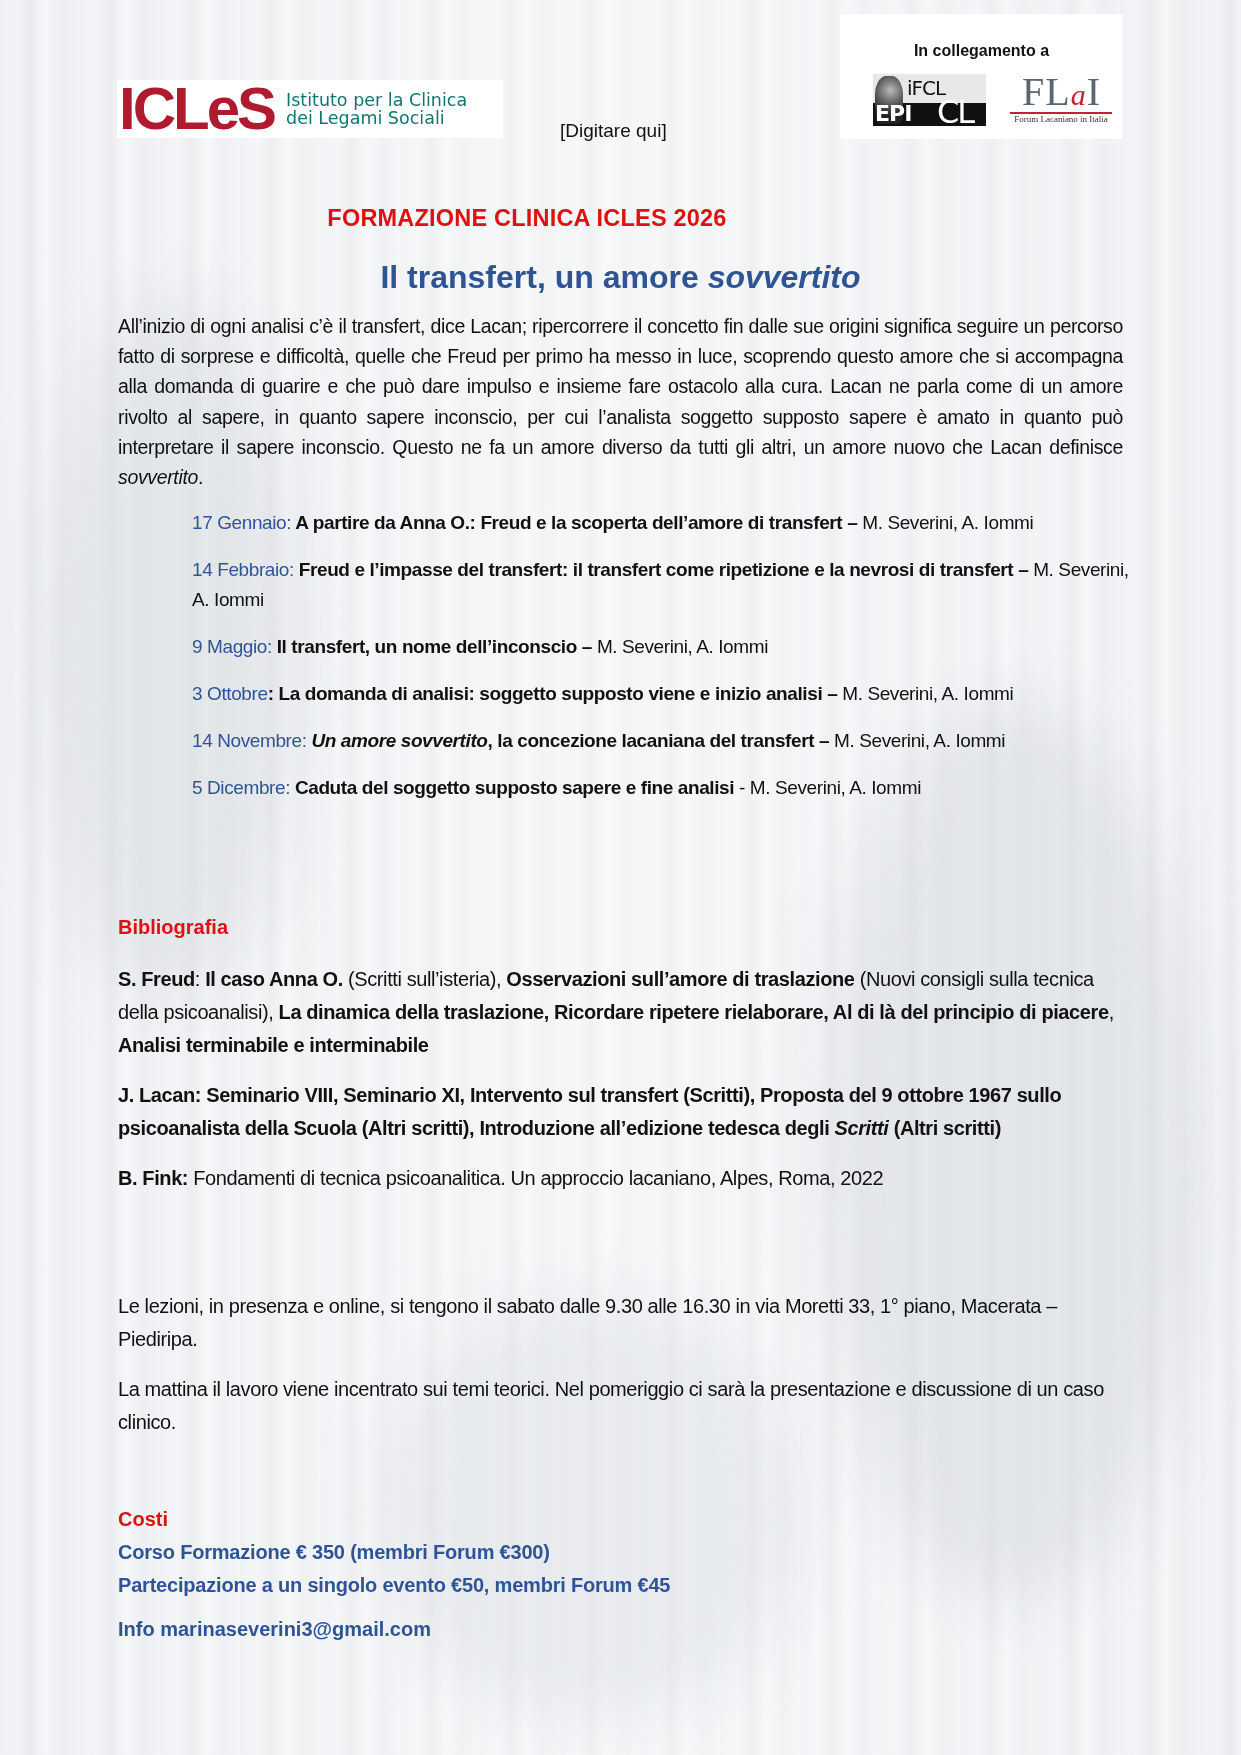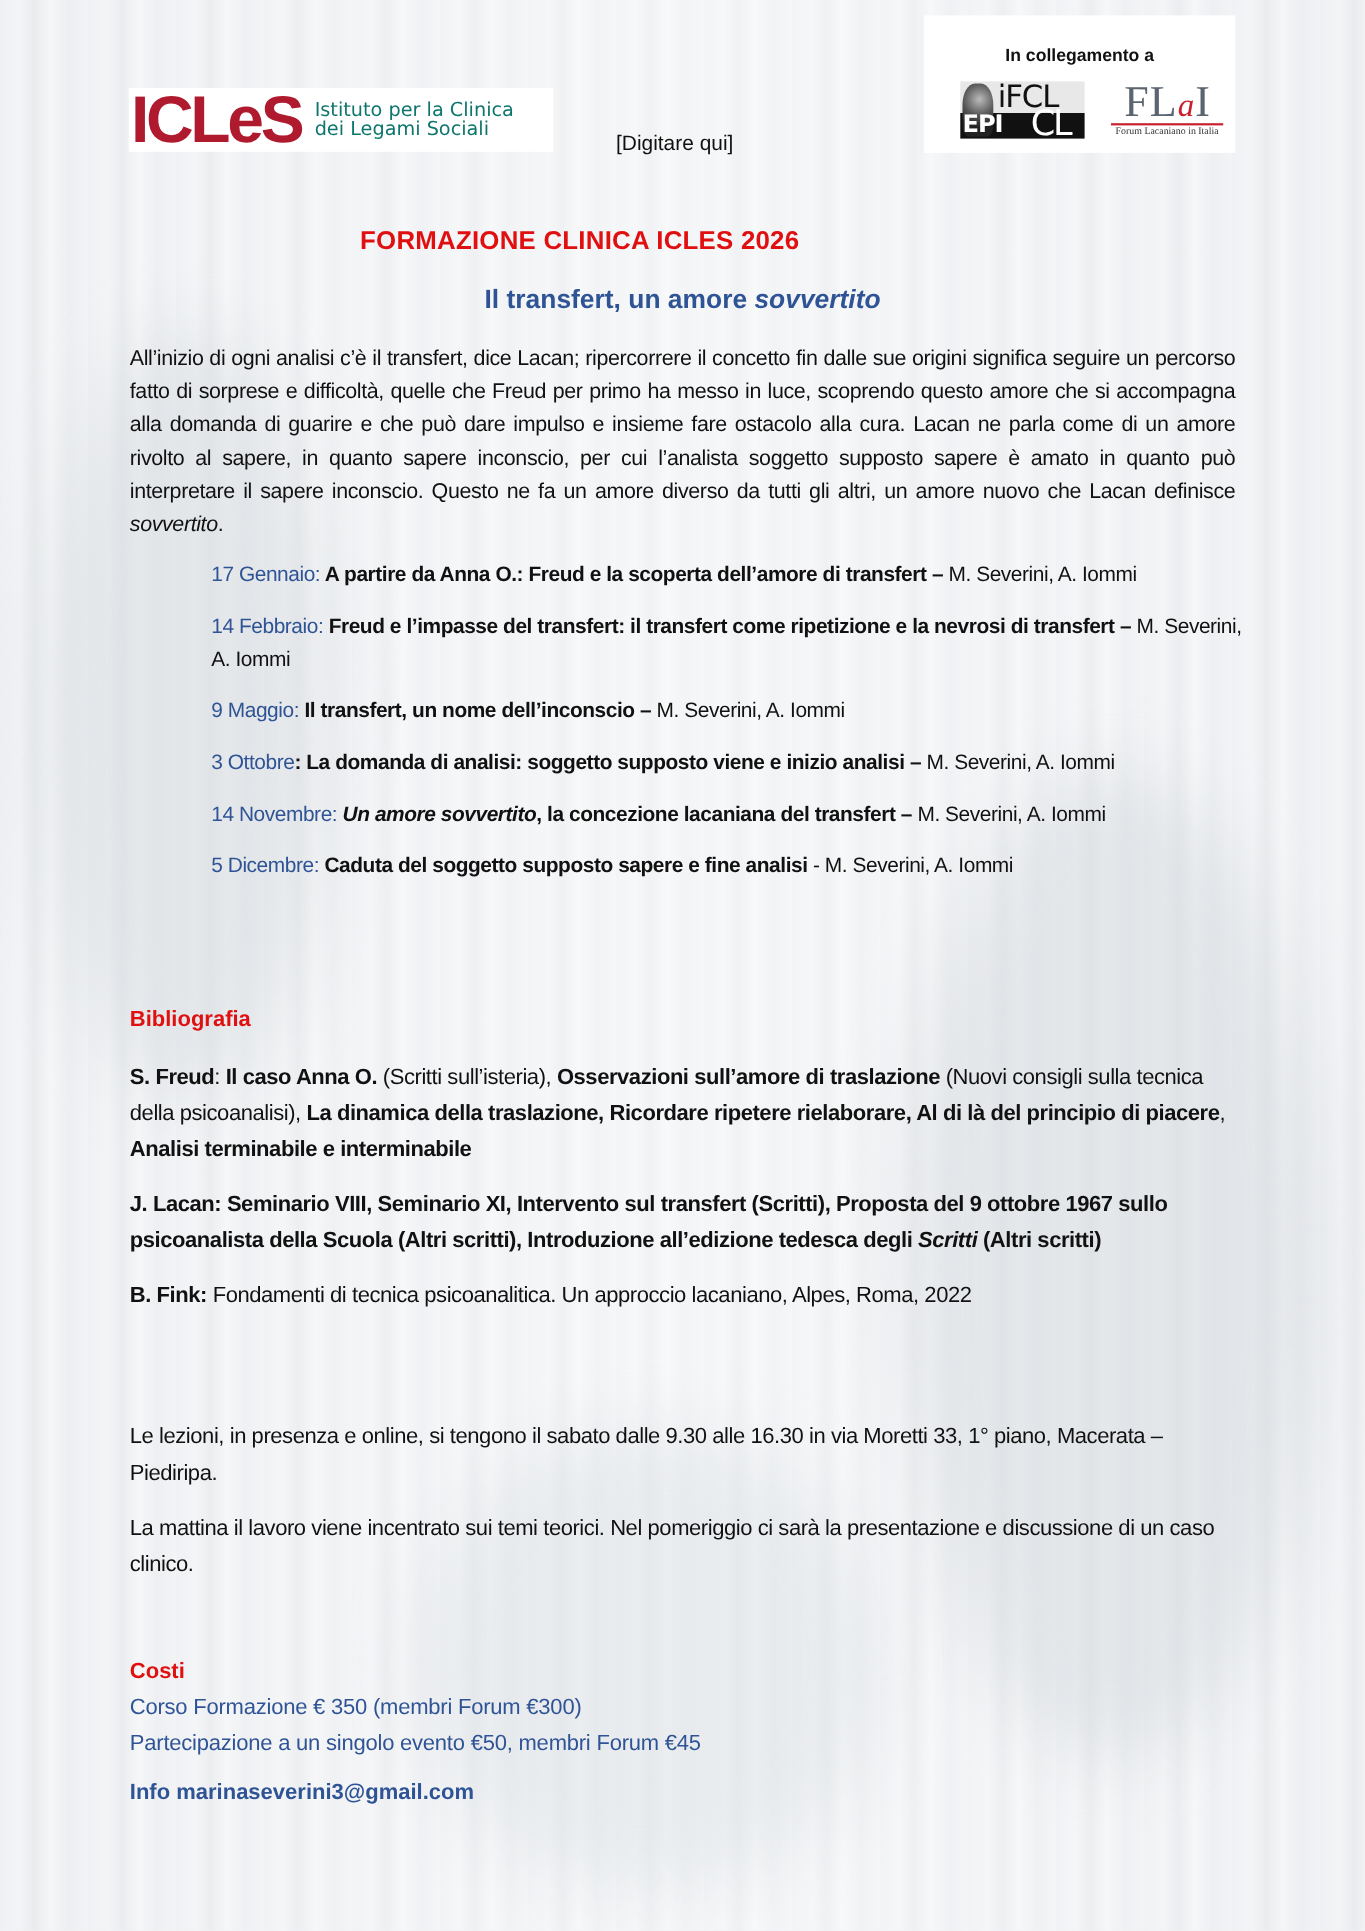--- a/index.html
+++ b/index.html
@@ -47,21 +47,21 @@
     background: linear-gradient(180deg, #e8e8e8 0%, #e8e8e8 55%, #111 55%, #111 100%);
     overflow: hidden;
   }
   .epfcl-face {
     position: absolute; left: 2px; top: 2px; width: 28px; height: 48px;
     background: radial-gradient(circle at 55% 30%, #bbb 0%, #555 40%, #222 70%);
     border-radius: 40% 40% 20% 20%;
   }
   .epfcl-text-top {
     position: absolute; left: 34px; top: -2px; font-family: "DejaVu Sans", sans-serif;
-    font-size: 28px; color: #111; letter-spacing: -1px; line-height: 32px;
+    font-size: 20px; color: #111; letter-spacing: -1px; line-height: 32px;
   }
   .epfcl-text-bot {
     position: absolute; left: 2px; top: 28px; font-family: "DejaVu Sans", sans-serif;
     font-size: 22px; font-weight: 700; color: #fff; line-height: 24px; letter-spacing: -1px;
   }
   .epfcl-cl {
     position: absolute; left: 64px; top: 24px; font-family: "DejaVu Sans", sans-serif;
     font-size: 32px; color: #fff; line-height: 28px; letter-spacing: -2px;
   }
   .fli-logo {
@@ -78,21 +78,21 @@
     font-family: "Liberation Serif", serif; font-size: 9px; color: #333;
   }
 
   
   .main-title {
     position: absolute; left: 0; width: 1054px; top: 205px; text-align: center;
     color: #e01010; font-weight: 700; font-size: 23.5px; letter-spacing: 0.2px;
   }
   .sub-title {
     position: absolute; left: 0; width: 1241px; top: 259px; text-align: center;
-    color: #2f5496; font-weight: 700; font-size: 24px;
+    color: #2f5496; font-weight: 700; font-size: 32px;
   }
   .sub-title em { font-style: italic; }
 
   
   .intro {
     position: absolute; left: 118px; top: 311px; width: 1005px;
     font-size: 19.5px; line-height: 30.2px; text-align: justify; color: #111;
     letter-spacing: -0.35px;
   }
   .intro em { font-style: italic; }
@@ -112,21 +112,21 @@
   .bib-entry {
     font-size: 20px; line-height: 33px; color: #111; margin-bottom: 17px; letter-spacing: -0.4px;
   }
   .bib-entry b { font-weight: 700; }
   .bib-entry em { font-style: italic; }
 
   .logistics { position: absolute; left: 118px; top: 1290px; width: 1005px; }
   .log-p { font-size: 20px; line-height: 33px; color: #111; margin-bottom: 17px; letter-spacing: -0.4px; }
 
   .costs { position: absolute; left: 118px; top: 1503px; width: 900px; }
-  .cost-line { color: #2f5496; font-weight: 400; font-size: 20px; line-height: 33px; letter-spacing: -0.2px; }
+  .cost-line { color: #2f5496; font-weight: 700; font-size: 20px; line-height: 33px; letter-spacing: -0.2px; }
   .costs .section-head-inline { color: #e01010; font-weight: 700; font-size: 20px; line-height: 33px; }
   .info-line { color: #2f5496; font-weight: 700; font-size: 20px; margin-top: 16px; }
 </style>
 </head>
 <body>
 
 <div class="bg-blot" style="left:40px;top:300px;width:260px;height:700px;background:rgba(210,214,220,0.45);"></div>
 <div class="bg-blot" style="left:820px;top:700px;width:380px;height:900px;background:rgba(205,210,216,0.4);"></div>
 <div class="bg-blot" style="left:380px;top:1300px;width:420px;height:420px;background:rgba(215,219,224,0.4);"></div>
 

